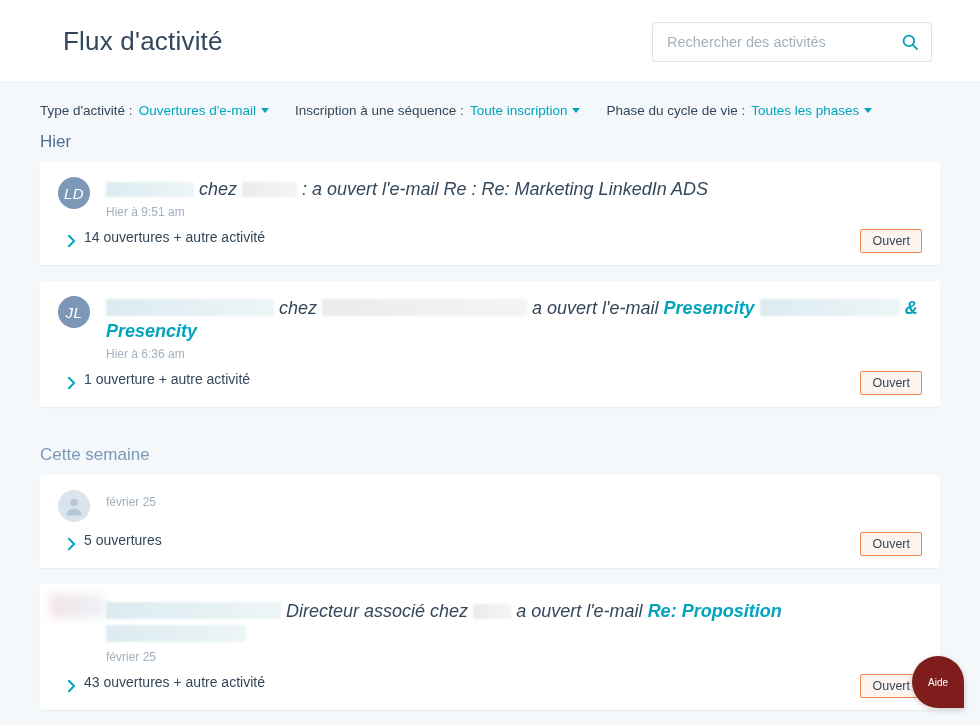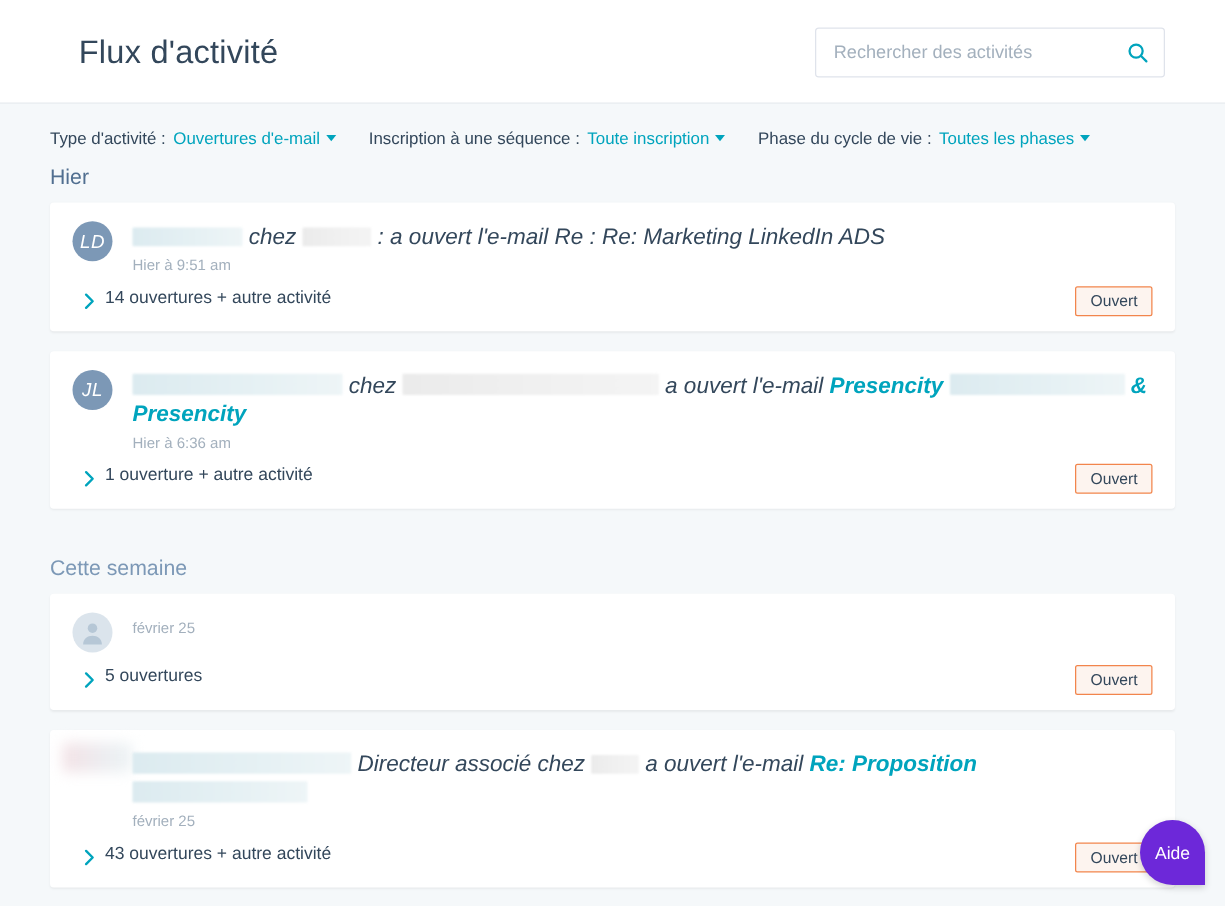--- a/index.html
+++ b/index.html
@@ -185,24 +185,24 @@
     filter: blur(5px);
     border-radius: 4px;
   }
 
   
   .help-btn {
     position: absolute;
     right: 16px;
     bottom: 17px;
     width: 52px; height: 52px;
-    background: #6d28d9;
+    background: #7f1d1d;
     border-radius: 50% 50% 0 50%;
     color: #fff;
-    font-size: 14px;
+    font-size: 10px;
     display: flex; align-items: center; justify-content: center;
     cursor: pointer;
     box-shadow: 0 2px 6px rgba(0,0,0,.18);
   }
 </style>
 </head>
 <body>
 
 <div class="header">
   <h1 class="page-title">Flux d'activité</h1>

